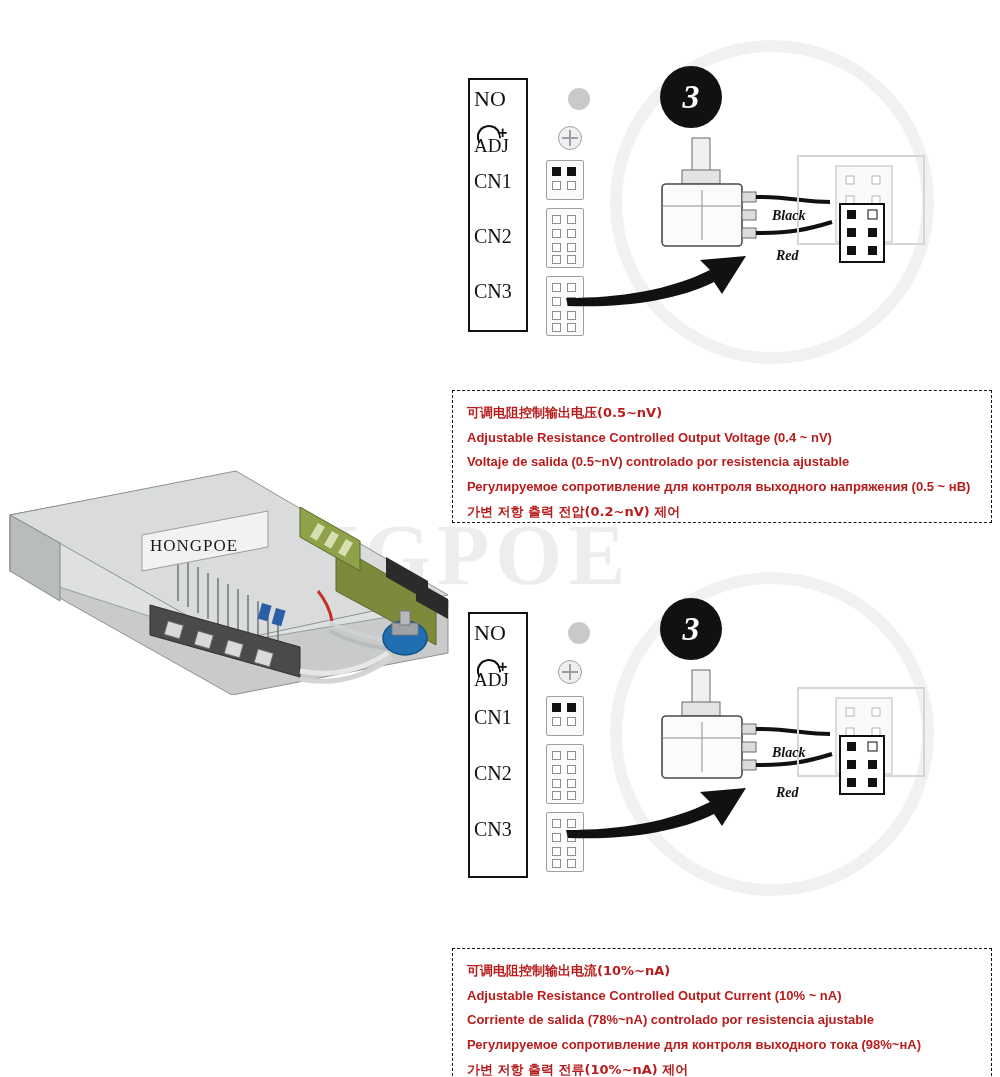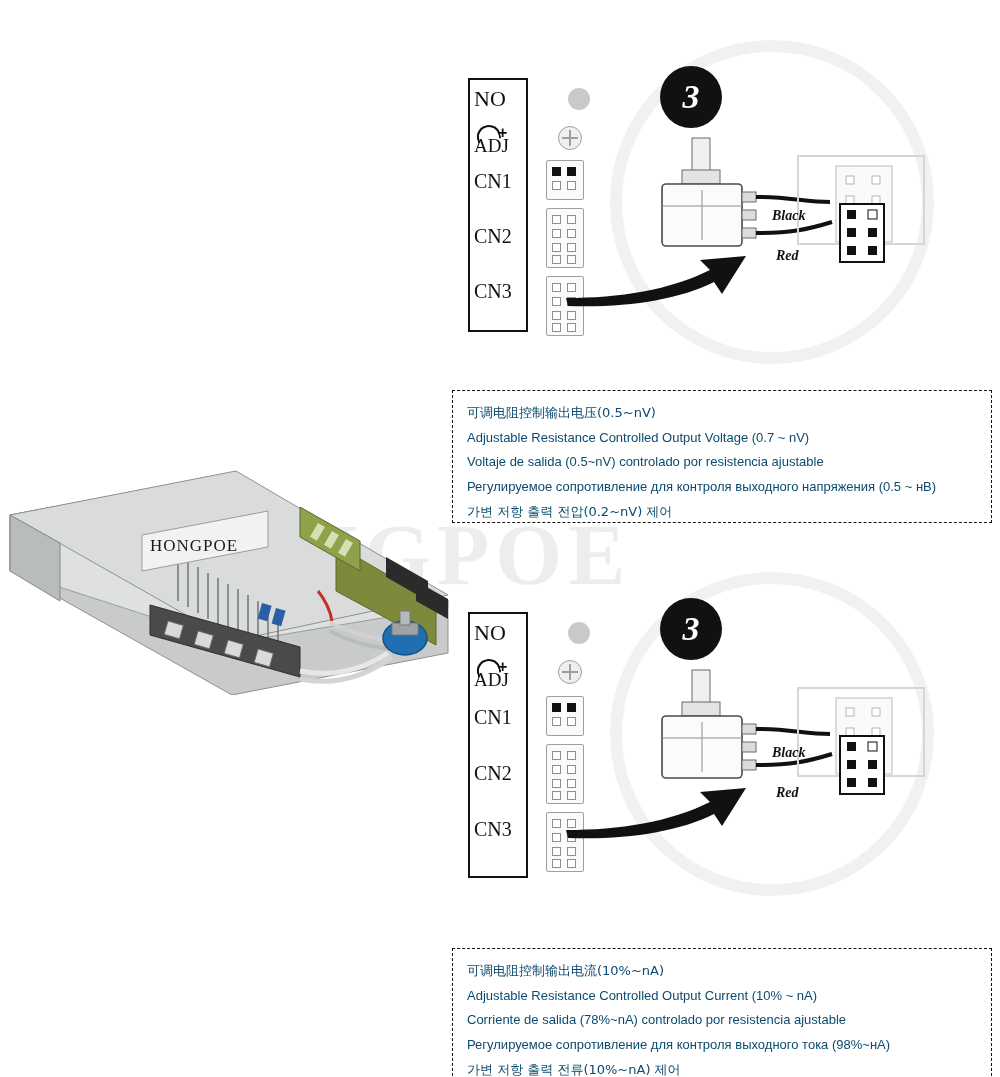--- a/index.html
+++ b/index.html
@@ -38,21 +38,21 @@
          font-size:34px;display:flex;align-items:center;justify-content:center;}
 
   
   .arrow-wrap{position:absolute;}
   .wire-label{position:absolute;font-style:italic;font-weight:700;font-size:14px;
               font-family:"Liberation Serif", serif;}
 
   
   .caption{position:absolute;border:1px dashed #111;background:#fff;padding:10px 14px;
            box-sizing:border-box;}
-  .caption div{font-size:13px;font-weight:400;line-height:1.9;color:#0c4a6e;
+  .caption div{font-size:13px;font-weight:700;line-height:1.9;color:#b91c1c;
                white-space:nowrap;}
   .caption div.cjk{font-family:"DejaVu Sans", sans-serif;font-size:13px;}
 
   
   .psu{position:absolute;left:0;top:395px;width:455px;height:300px;}
   .psu-brand{position:absolute;left:150px;top:536px;font-family:"Liberation Serif", serif;
              font-size:17px;letter-spacing:1px;color:#1a1a1a;}
 </style>
 </head>
 <body>
@@ -211,21 +211,21 @@
   </div>
   <div class="wire-label" style="left:772px;top:208px;">Black</div>
   <div class="wire-label" style="left:776px;top:248px;">Red</div>
 
   <svg class="arrow-wrap" style="left:560px;top:250px;" width="190" height="70" viewBox="0 0 190 70">
     <path d="M6,48 C60,48 110,40 150,20 L140,10 L186,6 L162,44 L154,32 C118,50 66,58 8,56 Z" fill="#111"></path>
   </svg>
 
   <div class="caption" style="left:452px;top:390px;width:540px;height:133px;">
     <div class="cjk">可调电阻控制输出电压(0.5~nV)</div>
-    <div>Adjustable Resistance Controlled Output Voltage (0.7 ~ nV)</div>
+    <div>Adjustable Resistance Controlled Output Voltage (0.4 ~ nV)</div>
     <div>Voltaje de salida (0.5~nV) controlado por resistencia ajustable</div>
     <div>Регулируемое сопротивление для контроля выходного напряжения (0.5 ~ нB)</div>
     <div class="cjk">가변 저항 출력 전압(0.2~nV) 제어</div>
   </div>
 
   <div class="cn-strip" style="left:468px;top:612px;width:56px;height:262px;"></div>
   <div class="cn-label" style="left:474px;top:620px;font-size:22px;">NO</div>
   <div class="adj-arc" style="left:476px;top:659px;"></div>
   <div class="adj-plus" style="left:498px;top:658px;">+</div>
   <div class="cn-label" style="left:474px;top:669px;font-size:19px;">ADJ</div>

